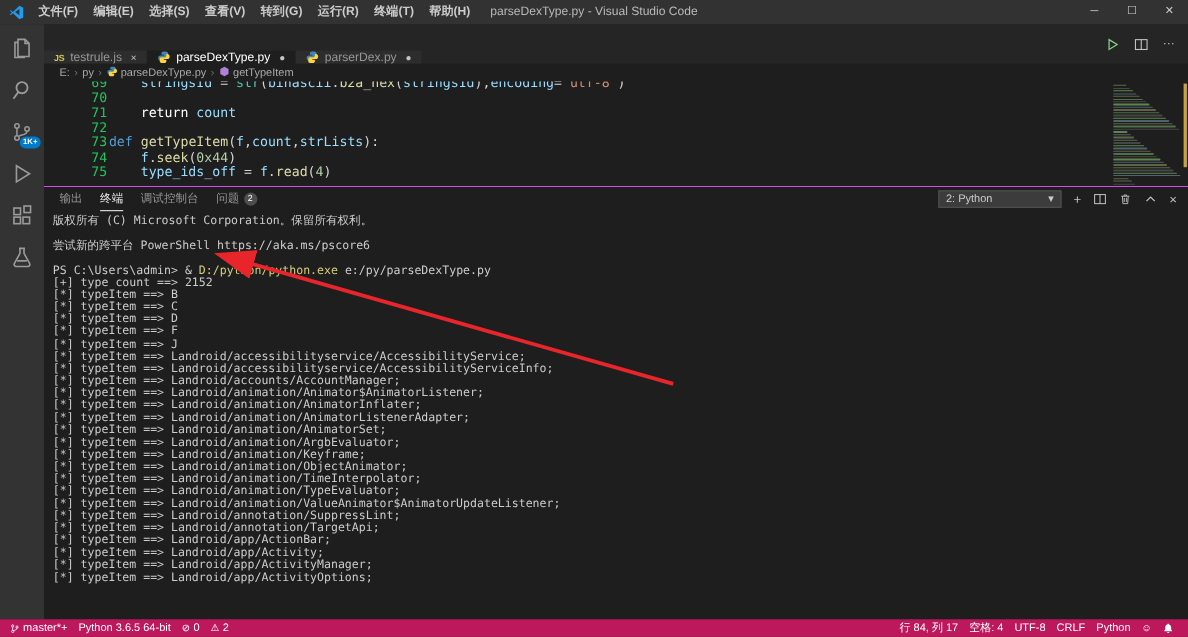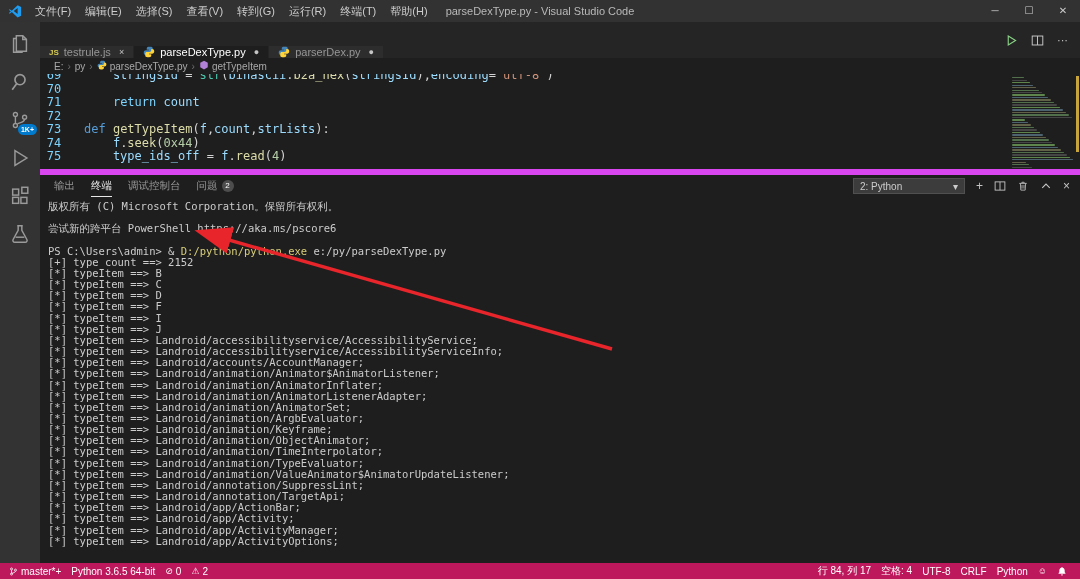--- a/index.html
+++ b/index.html
@@ -6,21 +6,21 @@
   html,body { width:1080px; height:579px; overflow:hidden; background:#1e1e1e;
     font-family:"Liberation Sans","DejaVu Sans",sans-serif; }
   .window { position:relative; width:1080px; height:579px; display:flex; flex-direction:column; background:#1e1e1e; }
   .arrow-overlay { position:absolute; inset:0; z-index:60; pointer-events:none; }
 
   
   .titlebar { flex:0 0 22px; height:22px; background:#323233; display:flex; align-items:center;
     color:#cccccc; font-size:11px; position:relative; }
   .vscode-logo { margin:0 6px 0 8px; display:flex; align-items:center; }
   .menubar { display:flex; }
-  .menu-item { padding:0 7px; line-height:22px; cursor:default; white-space:nowrap; }
+  .menu-item { padding:0 7px; line-height:22px; cursor:default; white-space:nowrap;font-weight:bold; }
   .win-title { position:absolute; left:50%; transform:translateX(-50%); color:#b9b9b9; white-space:nowrap; }
   .win-controls { margin-left:auto; display:flex; z-index:2; }
   .wc { width:34px; text-align:center; line-height:22px; font-size:10px; color:#cccccc; }
 
   .main { flex:1; display:flex; min-height:0; }
 
   
   .activitybar { width:40px; background:#333333; display:flex; flex-direction:column; align-items:center; padding-top:3px; }
   .ab-item { position:relative; width:40px; height:38px; display:flex; align-items:center; justify-content:center; cursor:pointer; }
   .ab-icon { display:flex; }
@@ -45,29 +45,29 @@
   .breadcrumb { flex:0 0 16px; background:#1e1e1e; display:flex; align-items:center; font-size:10px;
     color:#a9a9a9; padding-left:14px; }
   .bc-sep { color:#6e6e6e; margin:0 4px; }
   .bc-item { display:flex; align-items:center; gap:3px; cursor:pointer; }
 
   
   .editor-wrap { flex:0 0 95px; position:relative; display:flex; overflow:hidden; background:#1e1e1e; }
   .code-area { flex:1; overflow:hidden; }
   .code-lines { margin-top:-5px; font-family:"DejaVu Sans Mono","Liberation Mono",monospace; font-size:12px; line-height:13.5px; }
   .code-line { display:flex; white-space:pre; }
-  .ln { flex:0 0 44px; width:44px; text-align:center; padding-right:16px; color:#7dd3fc; }
+  .ln { flex:0 0 44px; width:44px; text-align:left; padding-right:16px; color:#22c55e;padding-left:43px; }
   .tk-d{color:#d4d4d4}.tk-v{color:#9cdcfe}.tk-f{color:#dcdcaa}.tk-b{color:#4ec9b0}
-  .tk-s{color:#ce9178}.tk-n{color:#b5cea8}.tk-k{color:#7dd3fc}.tk-kb{color:#569cd6}
+  .tk-s{color:#ce9178}.tk-n{color:#b5cea8}.tk-k{color:#ffffff}.tk-kb{color:#569cd6}
   .minimap { width:72px; padding-top:2px; position:relative; overflow:hidden; }
   .mm-line { height:1.4px; margin:1.1px 0 0 4px; border-radius:1px; opacity:.85; }
   .overview-ruler { position:absolute; right:1px; top:2px; width:3px; height:76px; background:#c8a43d; }
 
   
-  .panel { flex:1; display:flex; flex-direction:column; border-top:6px solid #d946ef; min-height:0; }
+  .panel { flex:1; display:flex; flex-direction:column; border-top:1px solid #d946ef; min-height:0; }
   .panel-header { flex:0 0 22px; display:flex; align-items:center; padding:0 10px 0 14px; }
   .panel-tabs { display:flex; gap:16px; height:100%; align-items:center; }
   .panel-tab { color:#969696; font-size:10.5px; height:100%; display:flex; align-items:center; gap:4px;
     cursor:pointer; border-bottom:1px solid transparent; white-space:nowrap; }
   .panel-tab.active { color:#e7e7e7; border-bottom:1px solid #e7e7e7; }
   .ptab-badge { background:#4d4d4d; color:#fff; border-radius:50%; width:12px; height:12px; font-size:8px;
     display:flex; align-items:center; justify-content:center; }
   .panel-controls { margin-left:auto; display:flex; align-items:center; gap:11px; color:#c5c5c5; }
   .terminal-select { background:#3c3c3c; border:1px solid #505050; color:#cccccc; font-size:10px; height:16px;
     display:flex; align-items:center; padding:0 6px; min-width:112px; justify-content:space-between; cursor:pointer; }
@@ -353,21 +353,20 @@
             <div class="t-line"><span class="tt-p">版权所有 (C) Microsoft Corporation。保留所有权利。</span></div>
             <div class="t-line">&nbsp;</div>
             <div class="t-line"><span class="tt-p">尝试新的跨平台 PowerShell https://aka.ms/pscore6</span></div>
             <div class="t-line">&nbsp;</div>
             <div class="t-line"><span class="tt-p">PS C:\Users\admin&gt; </span><span class="tt-p">&amp; </span><span class="tt-c">D:/python/python.exe</span><span class="tt-p"> e:/py/parseDexType.py</span></div>
             <div class="t-line"><span class="tt-p">[+] type count ==&gt; 2152</span></div>
             <div class="t-line"><span class="tt-p">[*] typeItem ==&gt; B</span></div>
             <div class="t-line"><span class="tt-p">[*] typeItem ==&gt; C</span></div>
             <div class="t-line"><span class="tt-p">[*] typeItem ==&gt; D</span></div>
             <div class="t-line"><span class="tt-p">[*] typeItem ==&gt; F</span></div>
-            <div class="t-line"><span class="tt-p">[*] typeItem ==&gt; I</span></div>
             <div class="t-line"><span class="tt-p">[*] typeItem ==&gt; J</span></div>
             <div class="t-line"><span class="tt-p">[*] typeItem ==&gt; Landroid/accessibilityservice/AccessibilityService;</span></div>
             <div class="t-line"><span class="tt-p">[*] typeItem ==&gt; Landroid/accessibilityservice/AccessibilityServiceInfo;</span></div>
             <div class="t-line"><span class="tt-p">[*] typeItem ==&gt; Landroid/accounts/AccountManager;</span></div>
             <div class="t-line"><span class="tt-p">[*] typeItem ==&gt; Landroid/animation/Animator$AnimatorListener;</span></div>
             <div class="t-line"><span class="tt-p">[*] typeItem ==&gt; Landroid/animation/AnimatorInflater;</span></div>
             <div class="t-line"><span class="tt-p">[*] typeItem ==&gt; Landroid/animation/AnimatorListenerAdapter;</span></div>
             <div class="t-line"><span class="tt-p">[*] typeItem ==&gt; Landroid/animation/AnimatorSet;</span></div>
             <div class="t-line"><span class="tt-p">[*] typeItem ==&gt; Landroid/animation/ArgbEvaluator;</span></div>
             <div class="t-line"><span class="tt-p">[*] typeItem ==&gt; Landroid/animation/Keyframe;</span></div>

